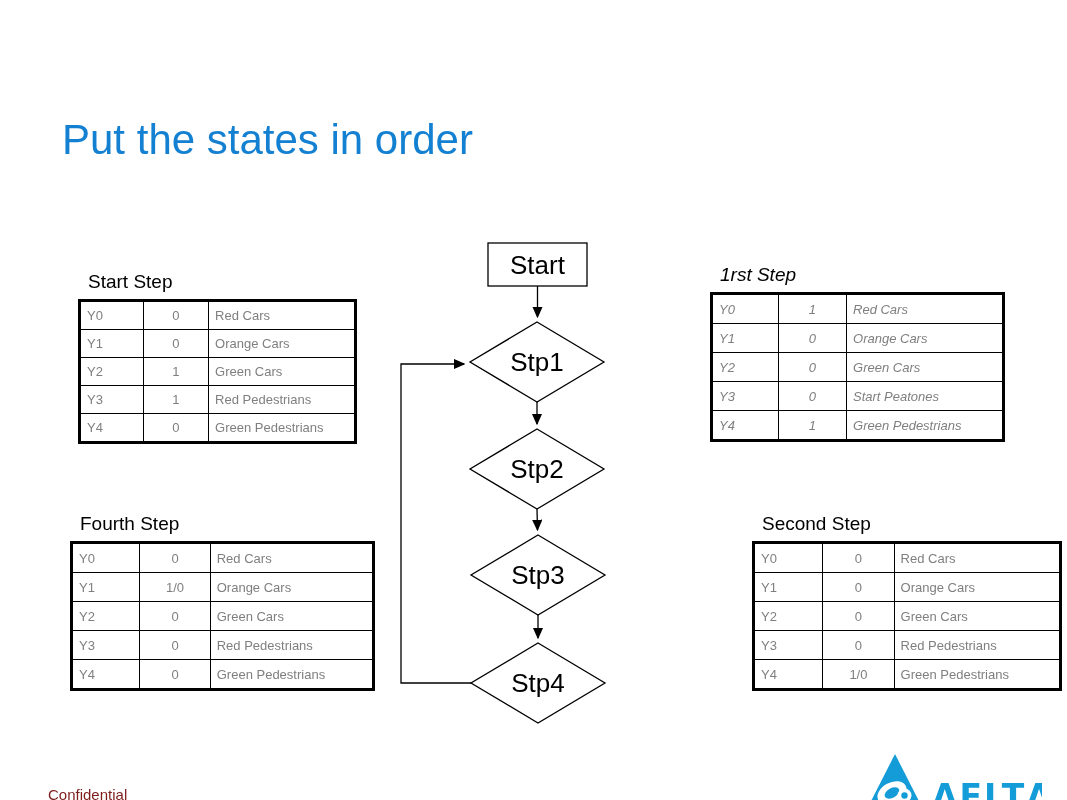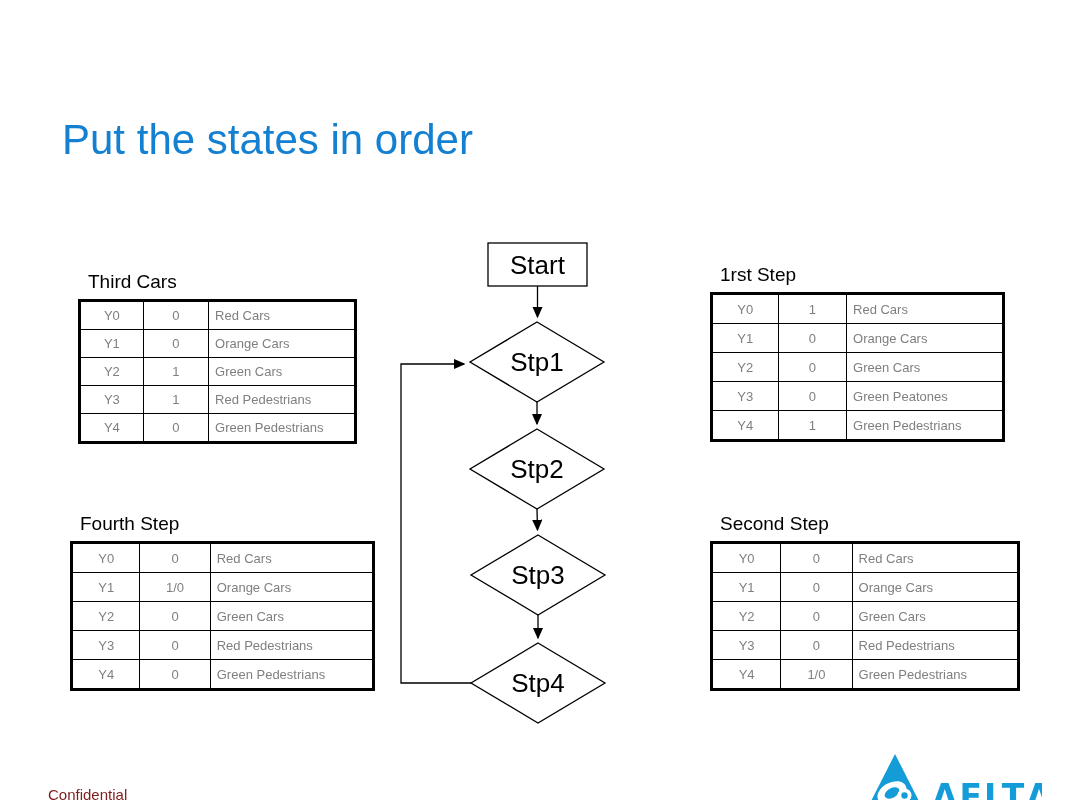--- a/index.html
+++ b/index.html
@@ -14,28 +14,28 @@
   }
 
   
   .step-table { position:absolute; }
   .tbl-title { font-size:19px; color:#000; margin:0 0 6px 10px; white-space:nowrap; }
   .step-table table { border-collapse:collapse; border:3px solid #000; width:100%; table-layout:fixed; background:#fff; }
   .step-table td {
     border:1px solid #000; color:#7f7f7f; font-size:13px;
     height:27px; padding:0 6px; overflow:hidden; white-space:nowrap;
   }
-  .step-table td.c1 { width:18%; text-align:center; }
+  .step-table td.c1 { width:18%; text-align:left; }
   .step-table td.c2 { width:19%; text-align:center; }
   .step-table td.c3 { text-align:left; }
 
   #tbl-third  { left:78px;  top:227px; width:279px; }
-  #tbl-first  { left:710px; top:220px; width:295px; }
+  #tbl-first  { left:710px; top:220px; width:295px;font-style:italic; }
   #tbl-fourth { left:70px;  top:469px; width:305px; }
-  #tbl-second { left:710px; top:469px; width:310px; }
+  #tbl-second { left:752px; top:469px; width:310px; }
   #tbl-fourth td, #tbl-second td, #tbl-first td { height:28px; }
 
   
   #flowchart { position:absolute; left:395px; top:190px; }
   #flowchart .shape { fill:#ffffff; stroke:#000000; stroke-width:1.3; }
   #flowchart .connector { stroke:#000000; stroke-width:1.3; fill:none; }
   #flowchart text { font-family:"Liberation Sans", sans-serif; font-size:26px; fill:#000; text-anchor:middle; }
 
   
   .confidential { position:absolute; left:48px; top:742px; font-size:15px; color:#7f1d1d; }
@@ -52,21 +52,21 @@
   }
 </style>
 </head>
 <body>
 
 <div id="slide">
 
   <div class="slide-title">Put the states in order</div>
 
   <div class="step-table" id="tbl-third">
-    <div class="tbl-title">Third Cars</div>
+    <div class="tbl-title">Start Step</div>
     <table>
         <tbody>
           <tr>
             <td class="c1">Y0</td>
             <td class="c2">0</td>
             <td class="c3">Red Cars</td>
           </tr>
           <tr>
             <td class="c1">Y1</td>
             <td class="c2">0</td>
@@ -106,21 +106,21 @@
             <td class="c3">Orange Cars</td>
           </tr>
           <tr>
             <td class="c1">Y2</td>
             <td class="c2">0</td>
             <td class="c3">Green Cars</td>
           </tr>
           <tr>
             <td class="c1">Y3</td>
             <td class="c2">0</td>
-            <td class="c3">Green Peatones</td>
+            <td class="c3">Start Peatones</td>
           </tr>
           <tr>
             <td class="c1">Y4</td>
             <td class="c2">1</td>
             <td class="c3">Green Pedestrians</td>
           </tr>
         </tbody>
       </table>
   </div>
 

